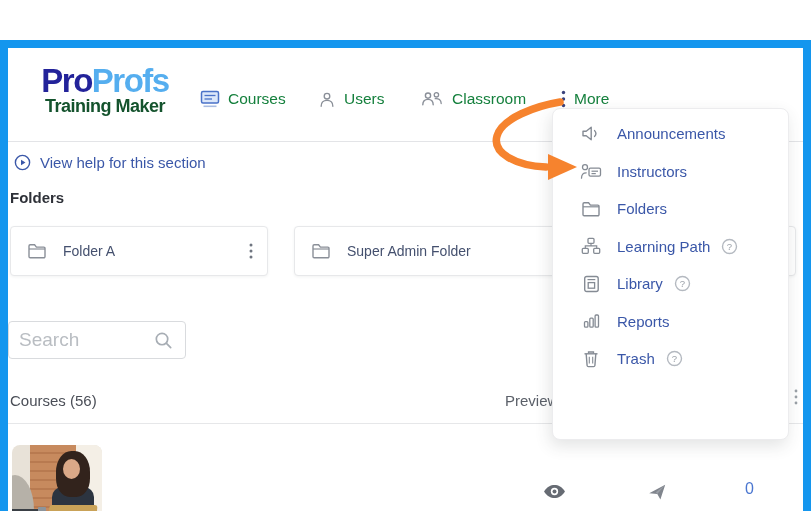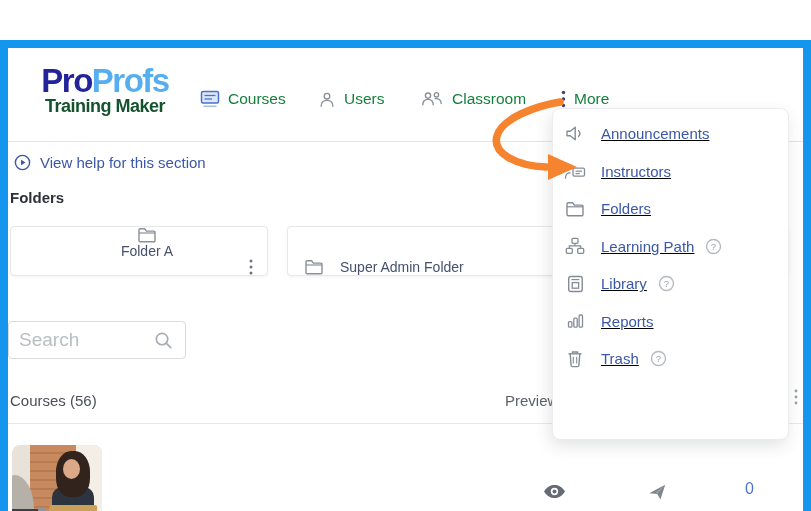--- a/index.html
+++ b/index.html
@@ -32,22 +32,22 @@
   .help-link { position: absolute; left: 6px; top: 106px; display: flex; align-items: center;
                gap: 9px; color: #3a57a8; font-size: 15px; z-index: 1; cursor: pointer; }
 
   
   .folders-title { position: absolute; left: 2px; top: 141px; font-size: 15px; font-weight: 700;
                    color: #2e3138; z-index: 1; }
   .folder-card { position: absolute; top: 178px; height: 50px; background: #fff;
                  border: 1px solid #e7e8ea; border-radius: 4px;
                  box-shadow: 0 1px 3px rgba(40,44,52,0.06);
                  display: flex; align-items: center; z-index: 1; cursor: pointer; }
-  .folder-card-1 { left: 2px;   width: 258px; flex-direction: column; }
-  .folder-card-2 { left: 279px; width: 502px; align-items: flex-end; }
+  .folder-card-1 { left: 2px;   width: 258px; }
+  .folder-card-2 { left: 286px; width: 502px; }
   .folder-card .f-icon { margin-left: 16px; display: flex; }
   .folder-card .f-name { margin-left: 16px; font-size: 14px; color: #44506e; }
   .folder-card .kebab  { margin-left: auto; margin-right: 14px; display: flex; cursor: pointer; }
 
   
   .search-box { position: absolute; left: 0; top: 273px; width: 178px; height: 38px;
                 border: 1px solid #d9dbde; border-radius: 4px; background: #fff;
                 display: flex; align-items: center; z-index: 1; }
   .search-box input { flex: 1; border: none; outline: none; font-size: 19px; padding: 0 8px 0 10px;
                       font-family: "Liberation Sans", sans-serif; color: #444; min-width: 0; background: transparent; }
@@ -84,22 +84,22 @@
   .course-title { position: absolute; left: 122px; top: 58px; font-size: 16px; font-weight: 700;
                   color: #3d5dae; cursor: pointer; }
   .row-eye  { position: absolute; left: 535px; top: 60px; display: flex; cursor: pointer; }
   .row-send { position: absolute; left: 639px; top: 58px; display: flex; cursor: pointer; }
   .row-count { position: absolute; left: 737px; top: 56px; font-size: 16px; color: #4a76d0; cursor: pointer; }
 
   
   .panel { position: absolute; left: 544px; top: 60px; width: 237px; height: 332px;
            background: #fff; border: 1px solid #ececee; border-radius: 8px;
            box-shadow: -2px 6px 16px rgba(60,64,67,0.14); z-index: 5; padding-top: 6px; }
-  .panel-item { height: 37.5px; display: flex; align-items: center; padding-left: 10px;
-                cursor: pointer; text-decoration: underline; }
+  .panel-item { height: 37.5px; display: flex; align-items: center; padding-left: 26px;
+                cursor: pointer; }
   .panel-item .p-icon { width: 24px; display: flex; justify-content: center; }
   .panel-item .p-label { margin-left: 14px; font-size: 15px; color: #3a57a8; }
   .panel-item .p-help { margin-left: 11px; display: flex; }
 
   
   .arrow-svg { position: absolute; left: 480px; top: 46px; z-index: 10; pointer-events: none; }
 
   
   .edge-kebab { position: absolute; left: 786px; top: 341px; z-index: 4; }
 

